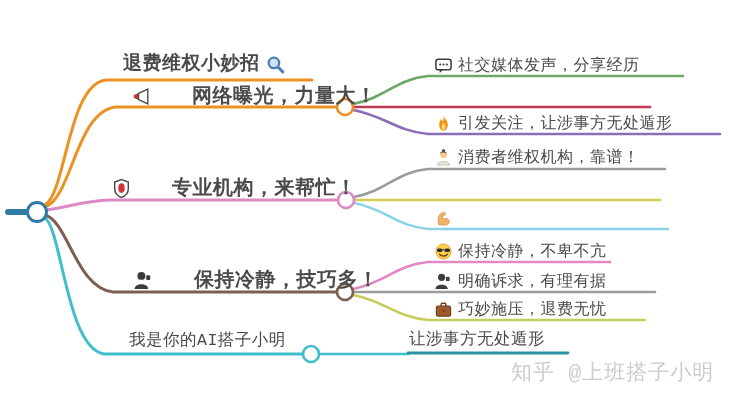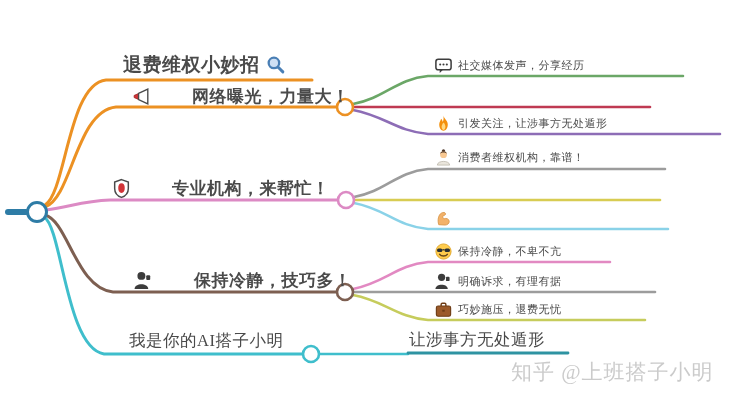--- a/index.html
+++ b/index.html
@@ -1,23 +1,23 @@
 <!DOCTYPE html>
 <html><head>
 <meta charset="utf-8">
 <style>
   html,body{margin:0;padding:0;background:#fff;}
   #canvas{position:relative;width:740px;height:402px;background:#ffffff;overflow:hidden;
-          font-family:Liberation Serif, serif;}
+          font-family:Liberation Mono, monospace;}
   #wires{position:absolute;left:0;top:0;}
   .node-label{position:absolute;display:flex;align-items:center;gap:5px;
               color:#4a4a4a;white-space:nowrap;line-height:1;letter-spacing:.5px;}
   .fs19{font-size:19px;font-weight:600;}
-  .fs17{font-size:17px;font-weight:600;gap:40px;}
-  .fs16{font-size:11px;font-weight:500;}
+  .fs17{font-size:20px;font-weight:600;gap:40px;}
+  .fs16{font-size:16px;font-weight:500;}
   .watermark{position:absolute;left:511px;top:358px;font-size:21px;color:#cbcbcb;
              letter-spacing:1px;text-shadow:1px 1px 0 rgba(255,255,255,.85);}
   .ic{flex:0 0 auto;}
 </style>
 </head>
 <body>
 
 <div id="canvas">
 
   <svg width="0" height="0" style="position:absolute" aria-hidden="true">

